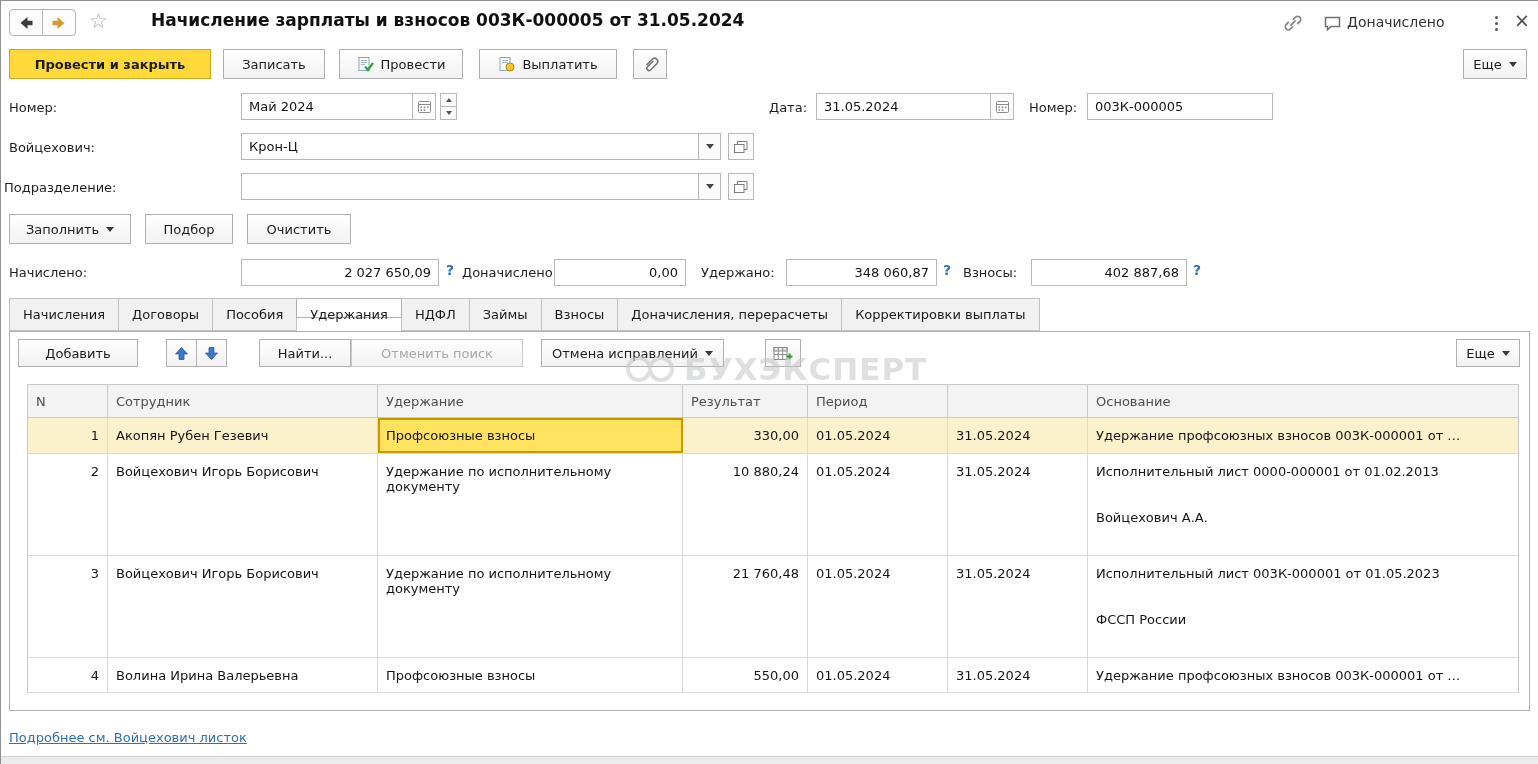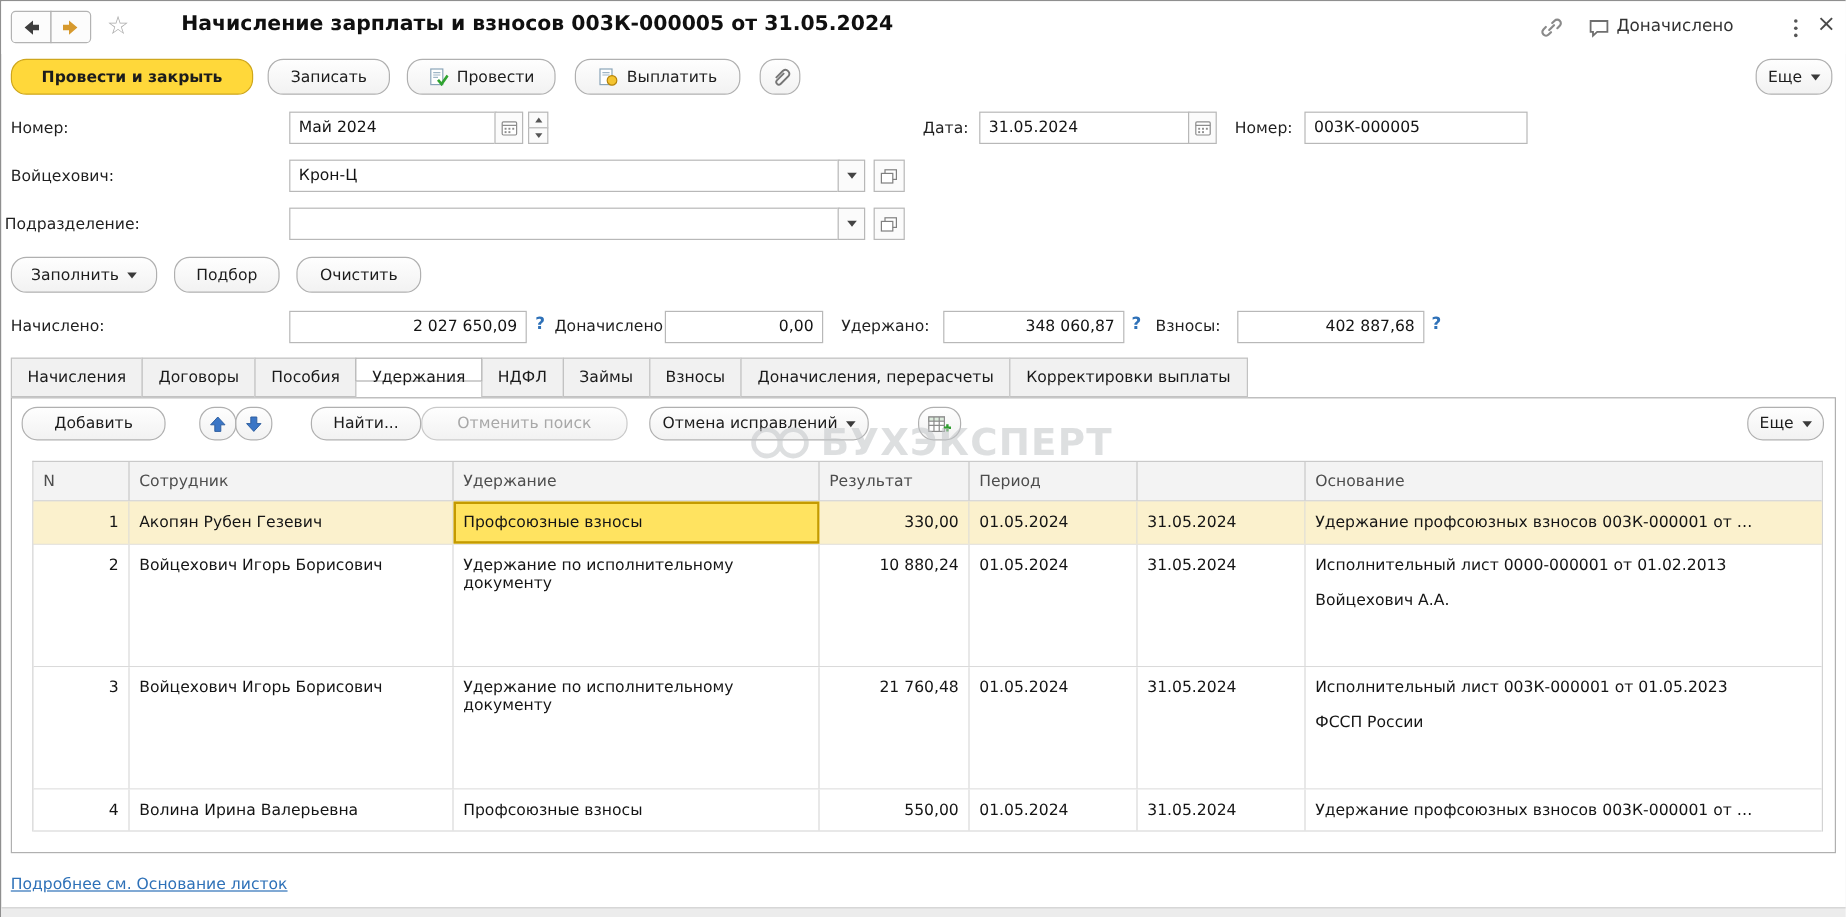--- a/index.html
+++ b/index.html
@@ -15,21 +15,21 @@
   .navbtn.fwd{border-radius:0 4px 4px 0;margin-left:-1px;}
   .star{position:absolute;left:88px;top:8px;font-size:21px;color:#ababab;cursor:pointer;}
   .title{position:absolute;left:150px;top:9px;font-size:17px;font-weight:700;color:#101010;white-space:nowrap;}
   .tb-ico{position:absolute;top:11px;width:22px;height:22px;display:flex;align-items:center;justify-content:center;cursor:pointer;}
   .disc-label{position:absolute;top:13px;font-size:14px;color:#333;cursor:pointer;white-space:nowrap;}
   .dots{position:absolute;top:13px;display:flex;flex-direction:column;gap:3px;cursor:pointer;padding:2px;}
   .dots i{width:3px;height:3px;background:#555;border-radius:50%;}
   .closex{position:absolute;top:10px;font-size:19px;color:#4a4a4a;cursor:pointer;line-height:1;}
 
   
-  .btn{position:absolute;height:30px;display:flex;align-items:center;justify-content:center;gap:7px;background:linear-gradient(#fefefe,#f2f2f2);border:1px solid #b0b0b0;border-radius:13px;font-size:13px;color:#1c1c1c;cursor:pointer;white-space:nowrap;}
+  .btn{position:absolute;height:30px;display:flex;align-items:center;justify-content:center;gap:7px;background:linear-gradient(#fefefe,#f2f2f2);border:1px solid #b0b0b0;border-radius:0;font-size:13px;color:#1c1c1c;cursor:pointer;white-space:nowrap;}
   .btn.yellow{background:#ffd83a;border-color:#cfa71c;font-weight:700;}
   .btn.sm{height:28px;}
   .btn.disabled{color:#a8a8a8;border-color:#c9c9c9;cursor:default;}
   .caret{width:0;height:0;border-left:4px solid transparent;border-right:4px solid transparent;border-top:5px solid #3a3a3a;display:inline-block;}
   .tri-dn{width:0;height:0;border-left:4px solid transparent;border-right:4px solid transparent;border-top:5px solid #444;}
   .tri-up3{width:0;height:0;border-left:3px solid transparent;border-right:3px solid transparent;border-bottom:4px solid #555;}
   .tri-dn3{width:0;height:0;border-left:3px solid transparent;border-right:3px solid transparent;border-top:4px solid #555;}
 
   
   .lbl{position:absolute;font-size:13px;color:#1f1f1f;white-space:nowrap;}
@@ -67,21 +67,21 @@
   .c-n{width:80px;}
   .c-emp{width:270px;}
   .c-ded{width:305px;}
   .c-res{width:125px;}
   .c-p1{width:140px;}
   .c-p2{width:140px;}
   .c-bas{flex:1;min-width:0;}
   .tr.selected{background:#fbf1cd;}
   .tr.selected .td{background:#fbf1cd;}
   .td.selcell{background:#ffe360 !important;border:2px solid #c49a00 !important;padding:0 6px;}
-  .b2{margin-top:14px;}
+  .b2{margin-top:31px;}
 
   
   .watermark{position:absolute;left:625px;top:350px;display:flex;align-items:center;color:#c2c5c8;opacity:.55;z-index:6;pointer-events:none;}
   .wm-glass{width:26px;height:26px;border:4px solid currentColor;border-radius:50%;}
   .wm-glass.g2{margin-left:-4px;}
   .wm-text{font-size:31px;font-weight:700;letter-spacing:1px;margin-left:10px;}
   .flink{position:absolute;left:8px;top:729px;color:#2e71b8;text-decoration:underline;font-size:13px;cursor:pointer;}
   .statusbar{position:absolute;left:0;right:0;bottom:0;height:9px;background:#ececec;border-top:1px solid #d2d2d2;}
   .ico{display:inline-flex;align-items:center;}
 </style>
@@ -380,16 +380,16 @@
       </div>
     </div>
   </div>
 
   <div class="watermark">
     <span class="wm-glass"></span>
     <span class="wm-glass g2"></span>
     <span class="wm-text">БУХЭКСПЕРТ</span>
   </div>
 
-  <div class="flink">Подробнее см. Основание листок</div>
+  <div class="flink">Подробнее см. Войцехович листок</div>
   <div class="statusbar"></div>
 
 </div>
 
 </body></html>

